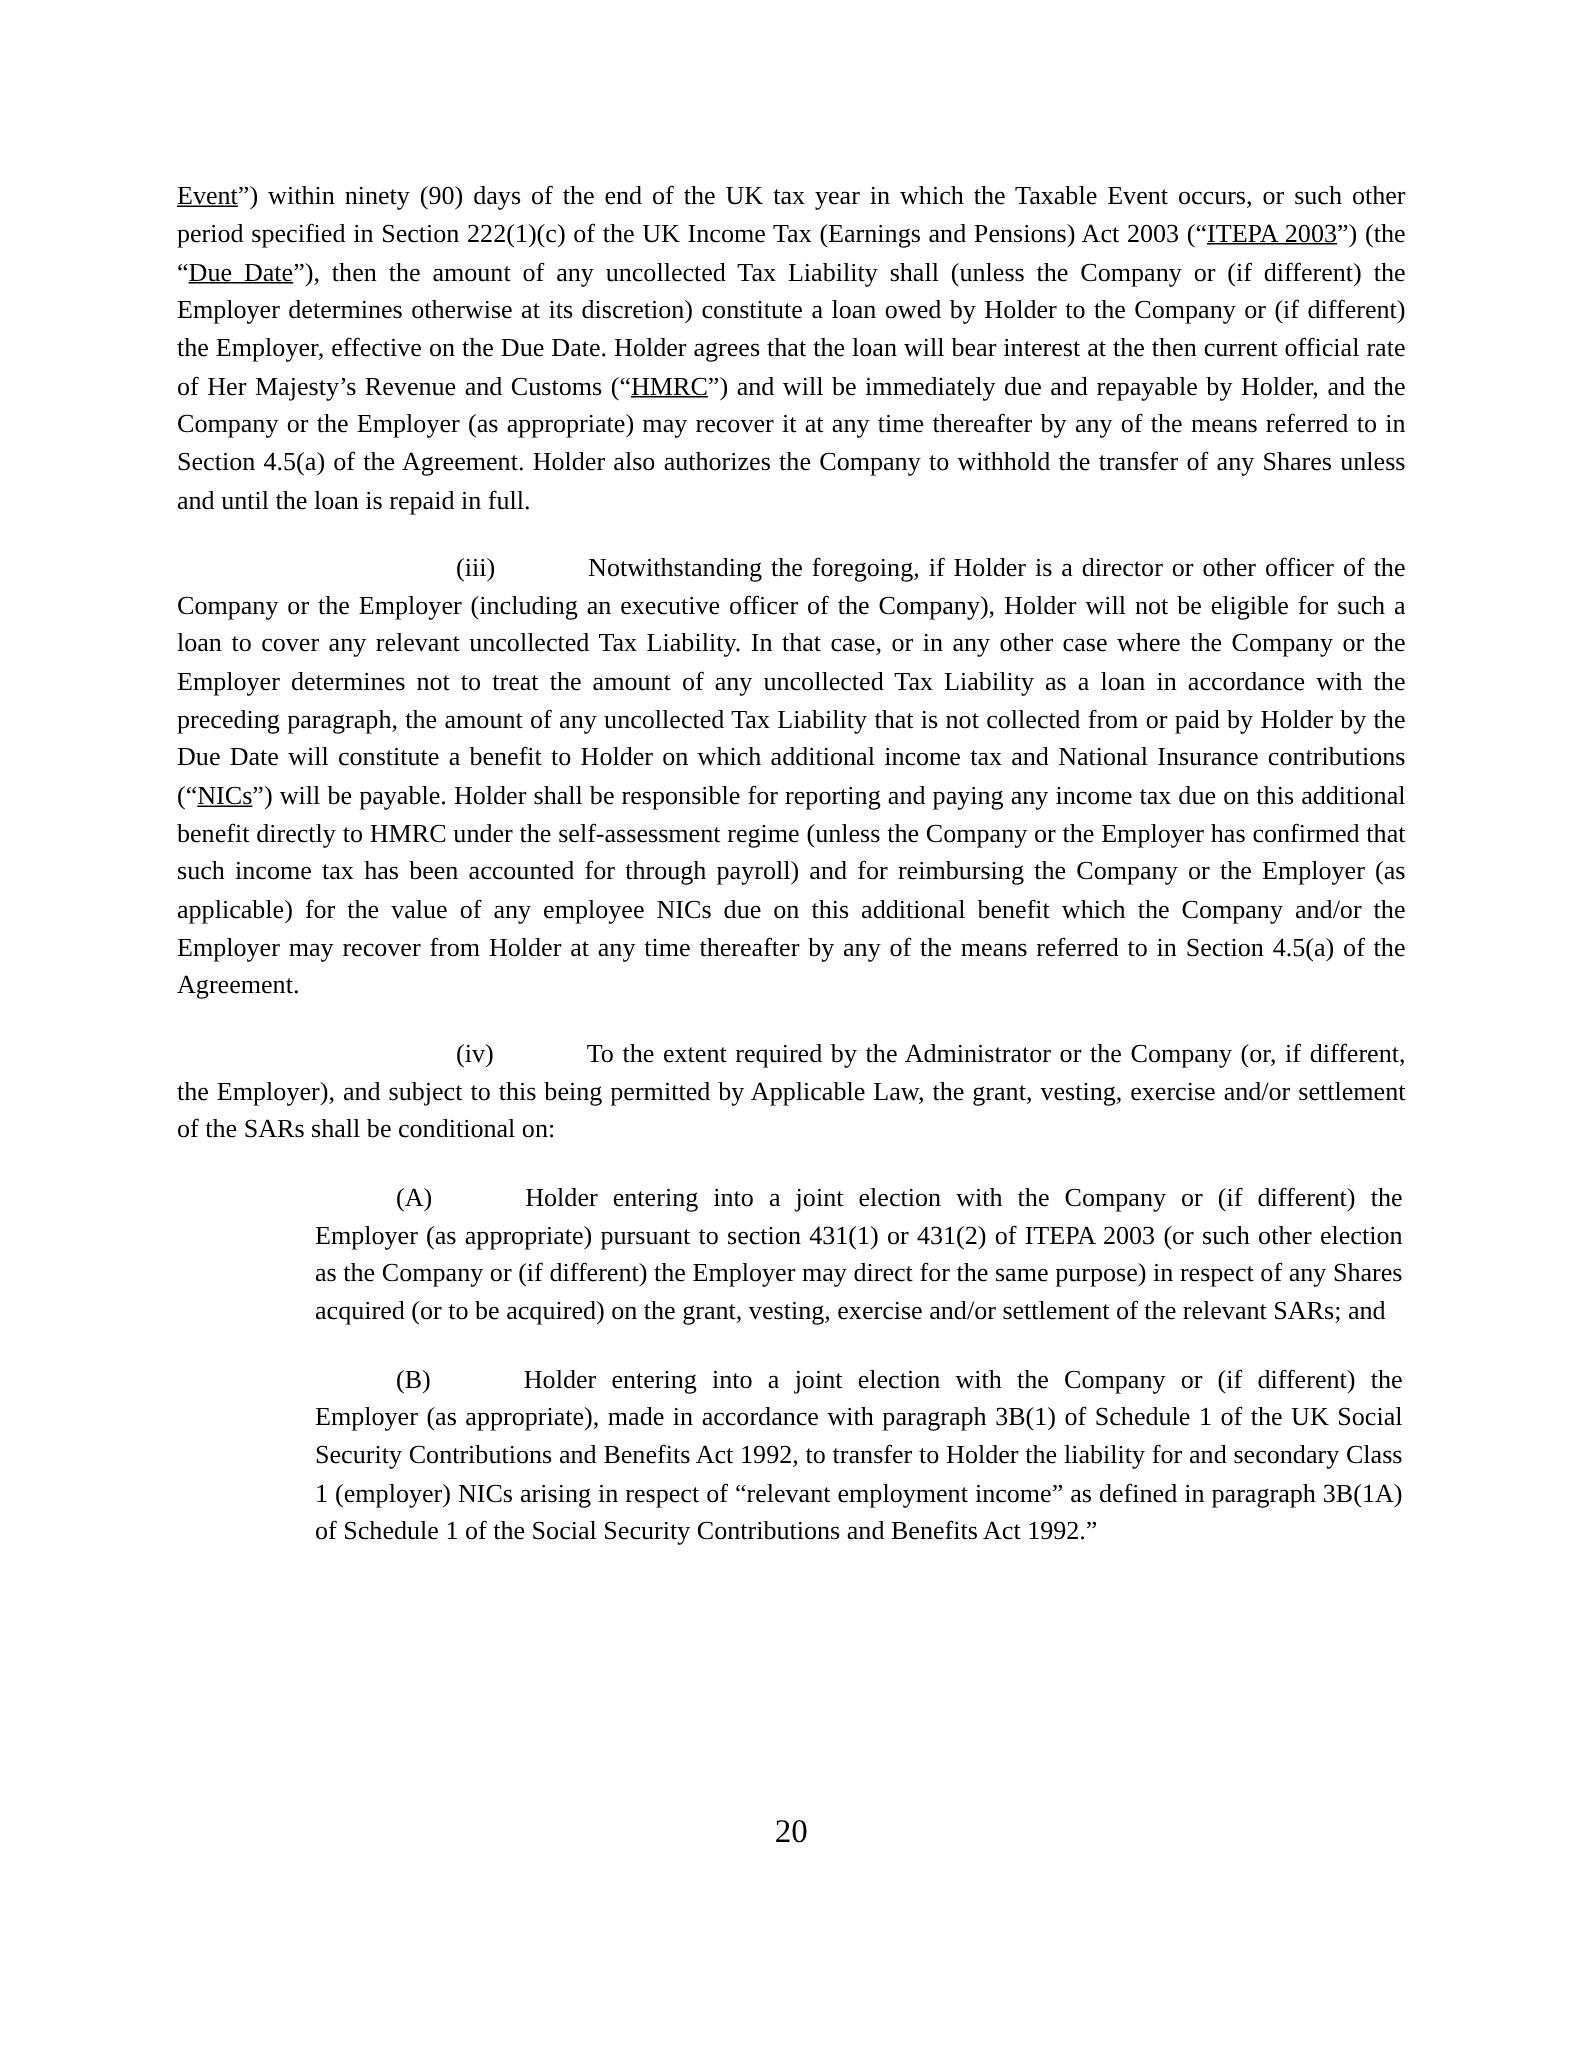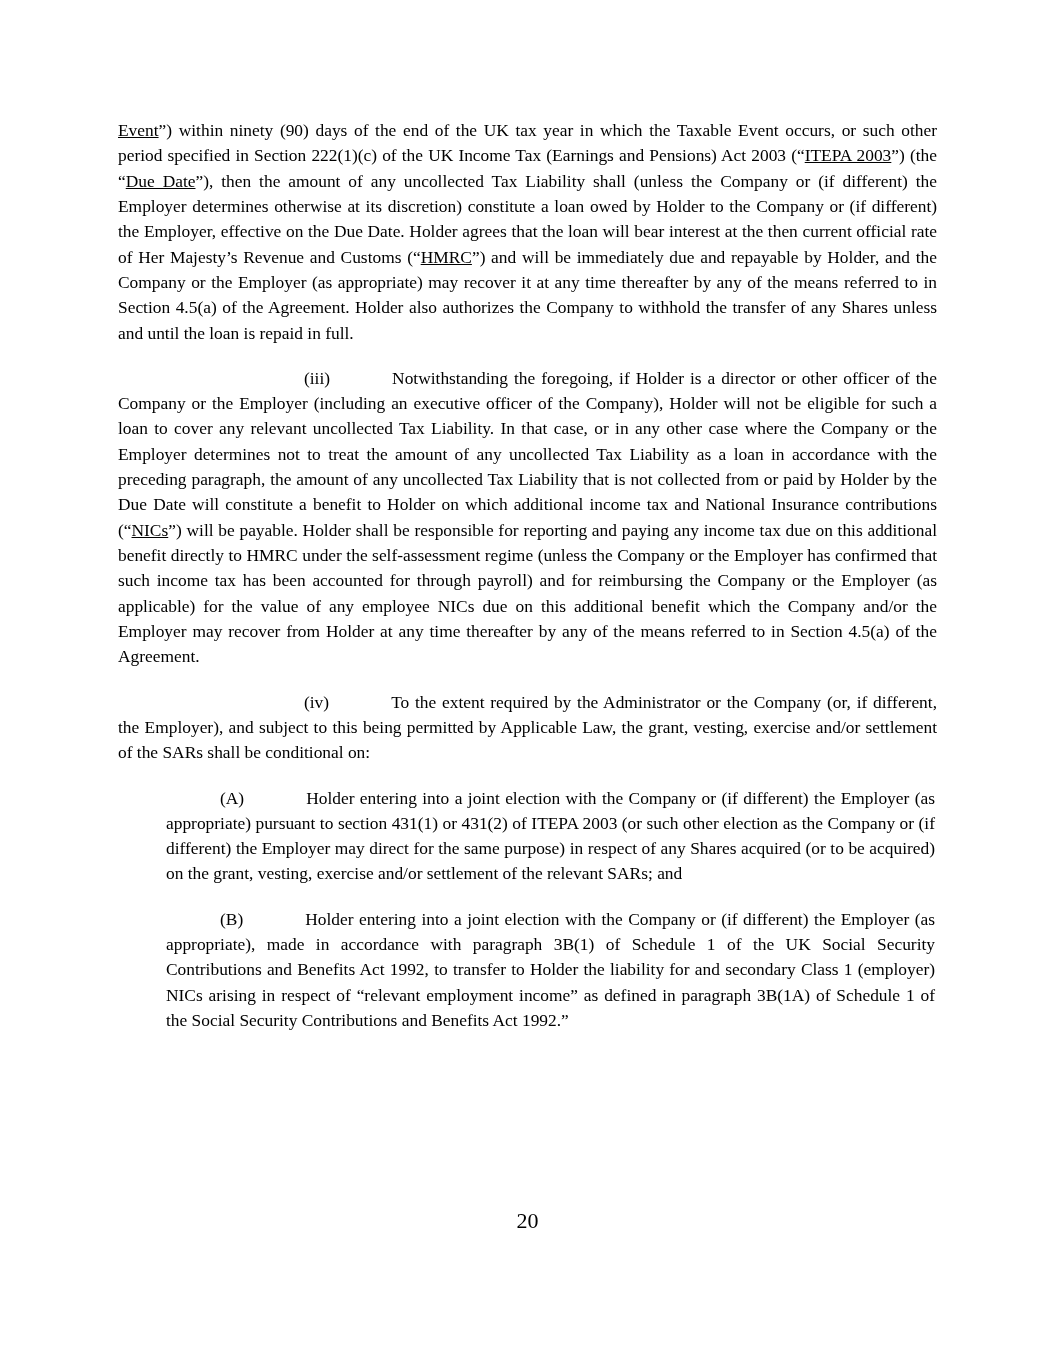--- a/index.html
+++ b/index.html
@@ -22,21 +22,21 @@
   }
   .para {
     font-size: 17.4px;
     line-height: 1.455;
     text-align: justify;
     text-justify: inter-word;
     margin: 0 0 20px 0;
     hyphens: none;
   }
   .block-sub {
-    margin-left: 48px;
+    margin-left: 92px;
     margin-right: 2px;
   }
   .tab-lg {
     display: inline-block;
     width: 186px;
   }
   .tab-md {
     display: inline-block;
     width: 62px;
   }

